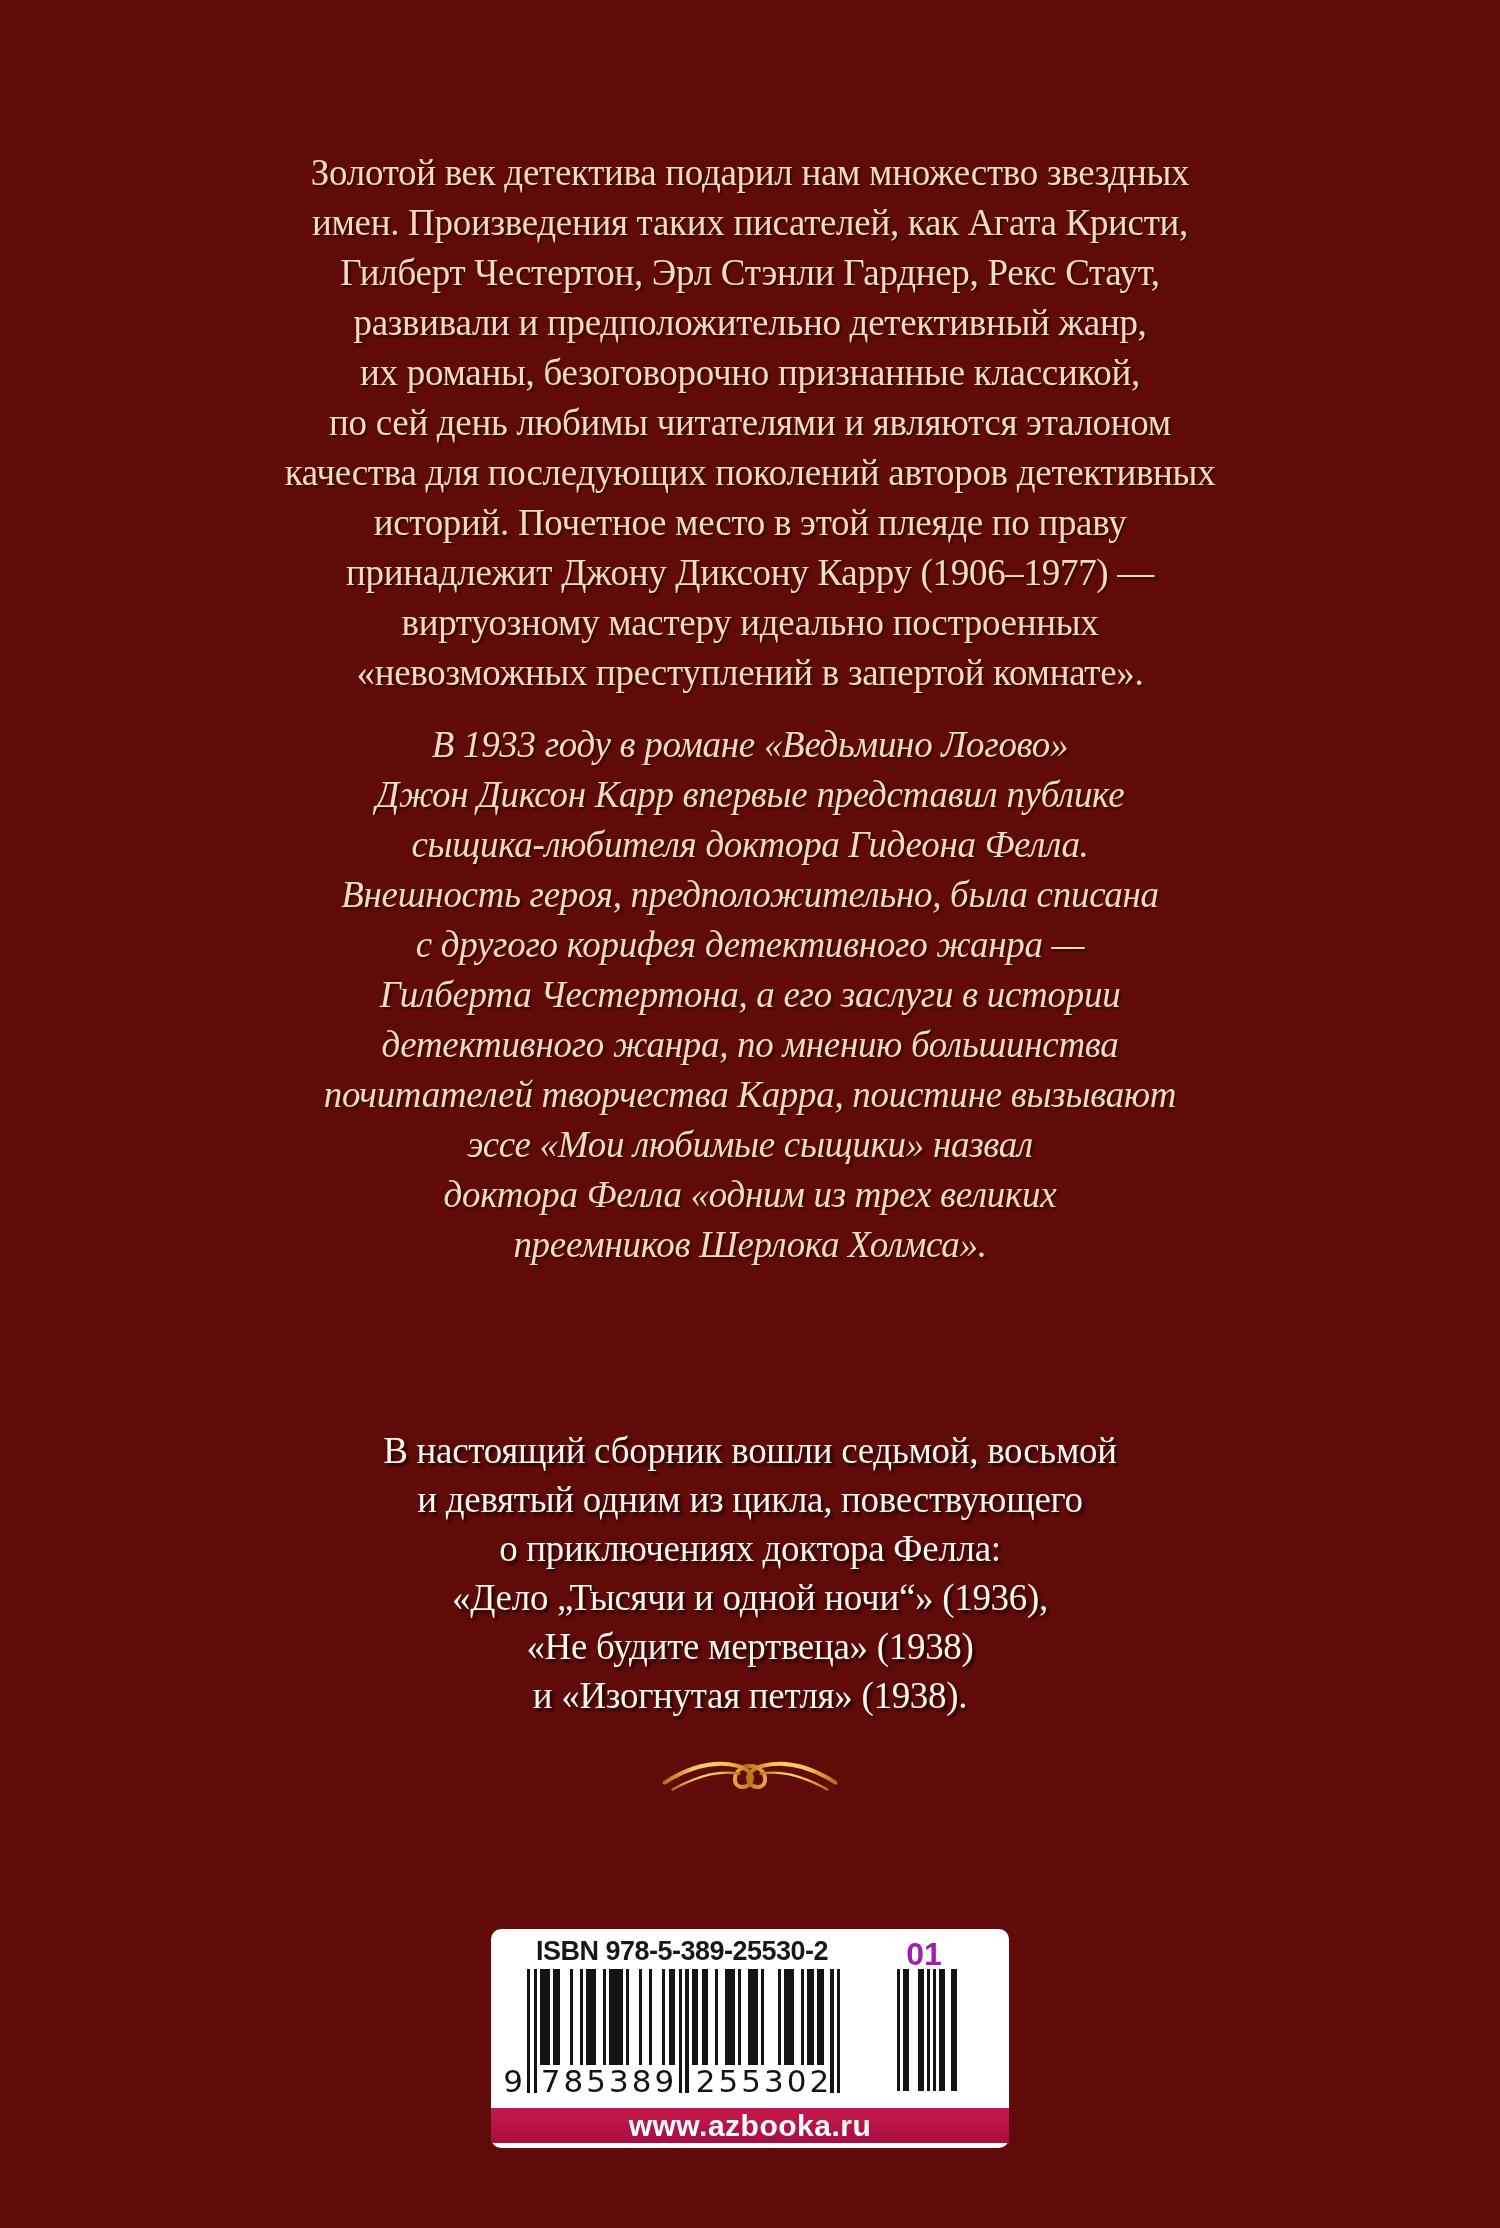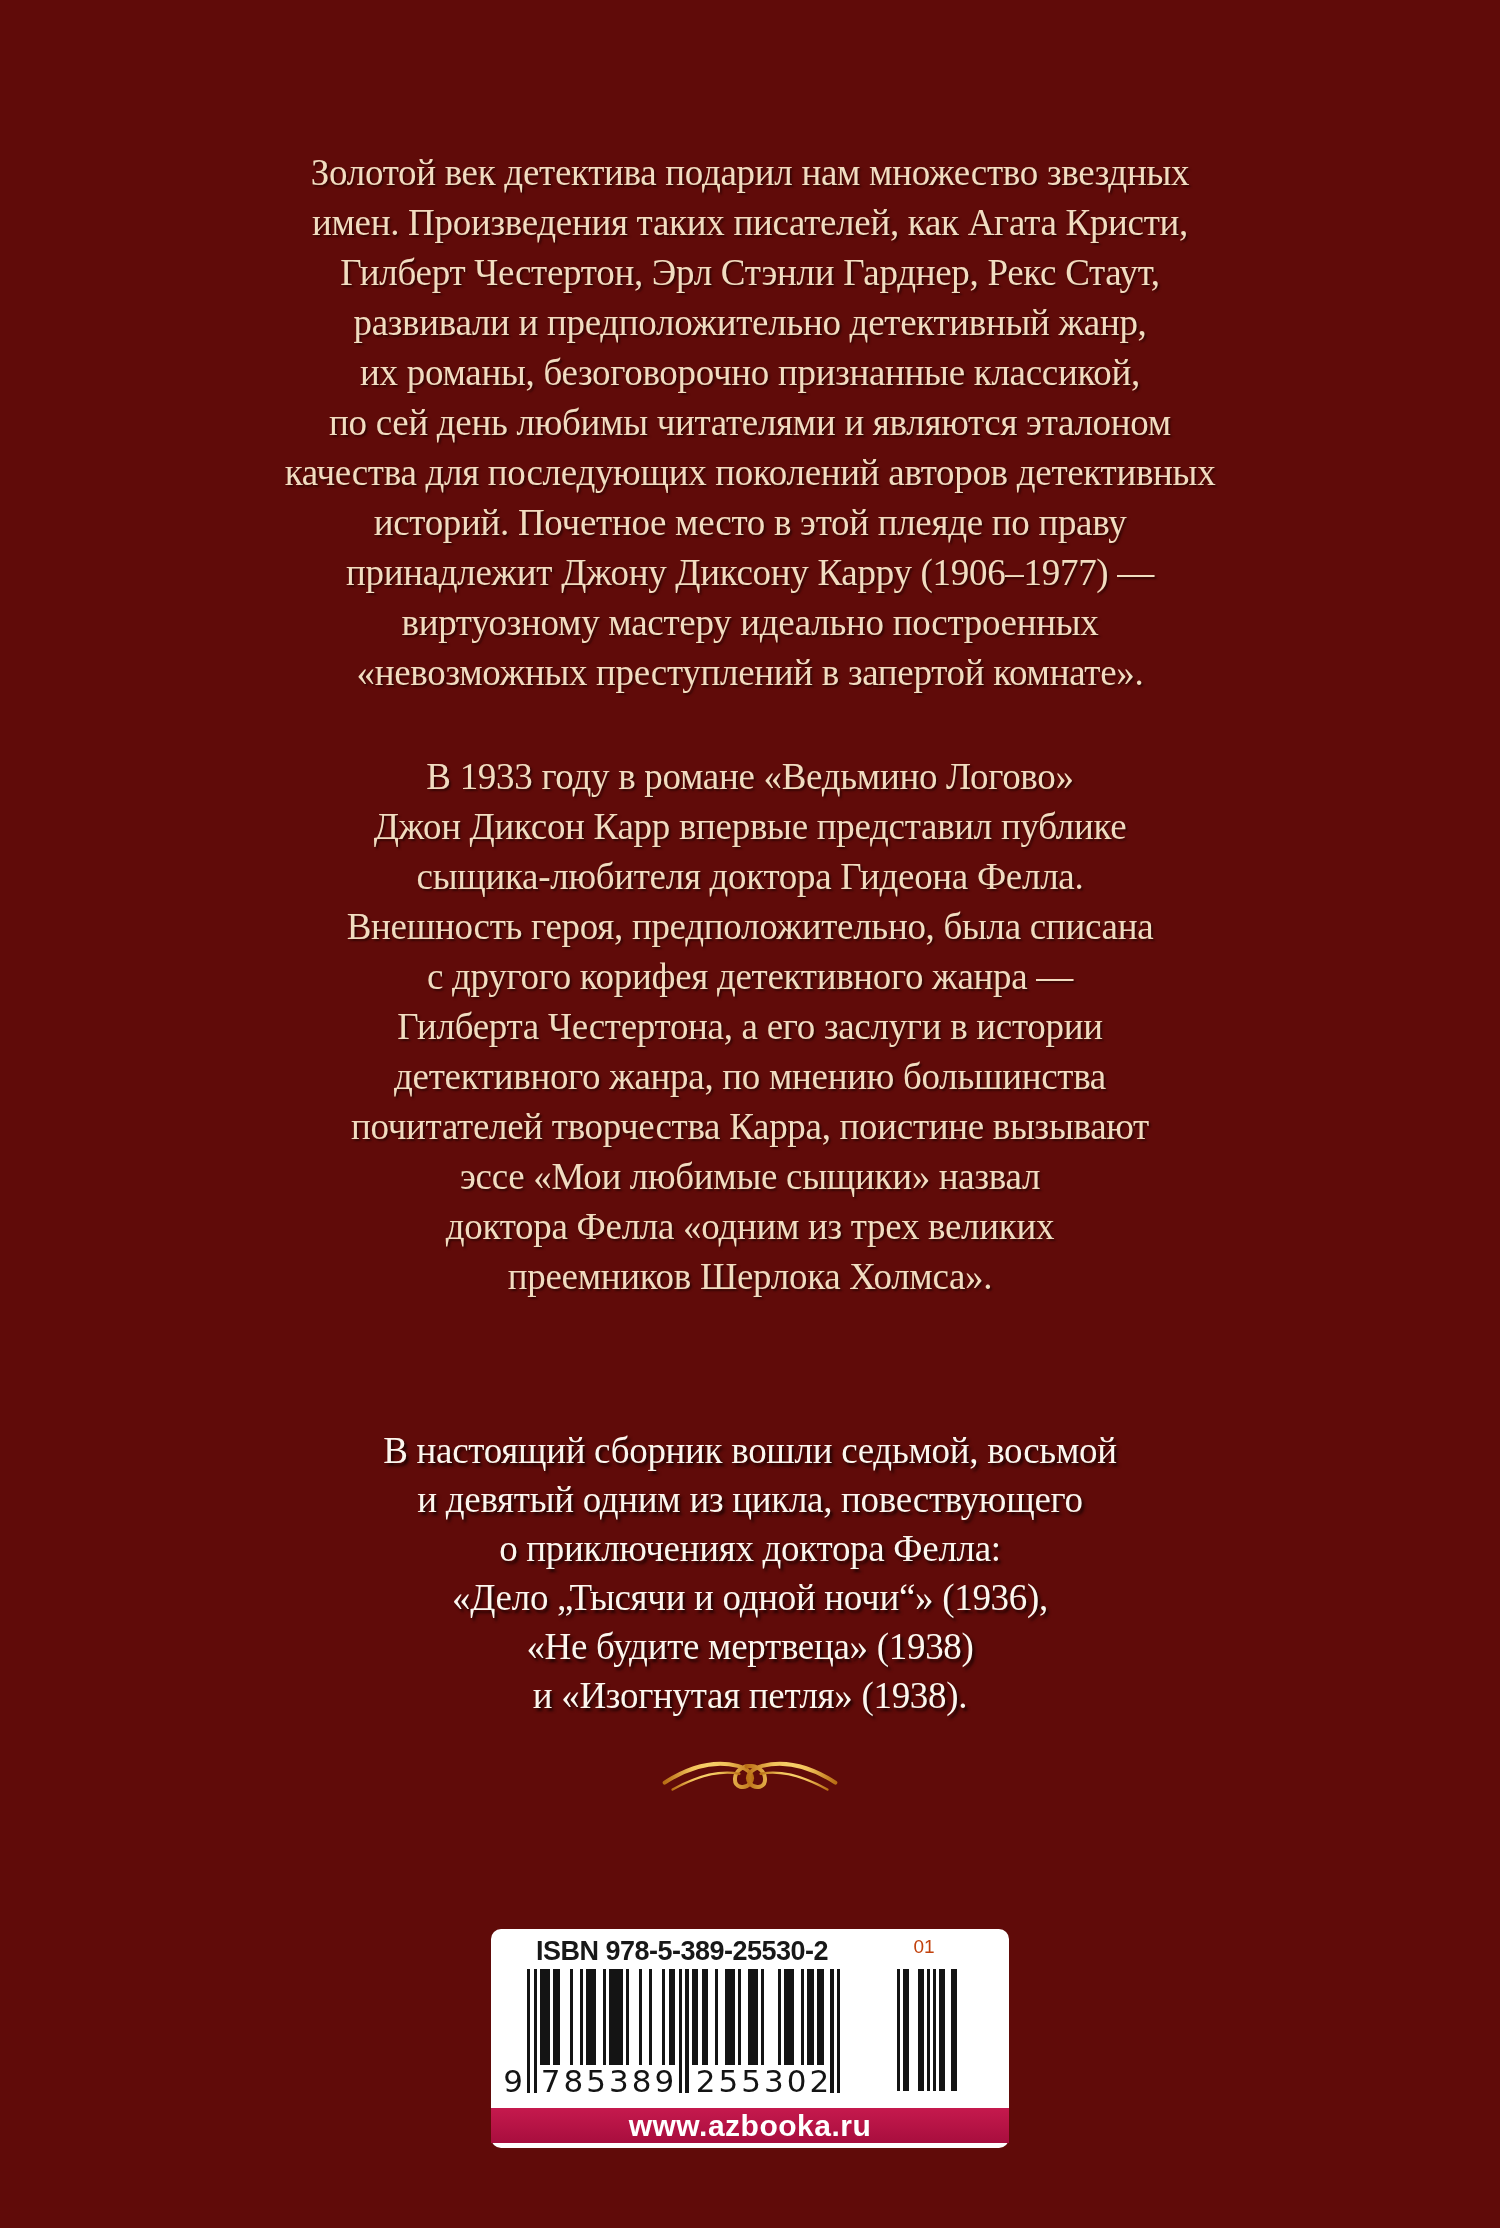--- a/index.html
+++ b/index.html
@@ -14,21 +14,21 @@
     position:absolute;left:0;right:0;
     text-align:center;
     font-size:37px;
     line-height:50px;
     color:#f1dcc0;
     text-shadow:2px 2px 2px rgba(25,2,2,.6);
     letter-spacing:-0.3px;
     white-space:nowrap;
   }
   #paragraph-1{top:148px;}
-  #paragraph-2{top:752px;}
+  #paragraph-2{top:720px;font-style:italic;}
   #paragraph-3{
     top:1426px;line-height:49px;
     color:#fbf6ee;
     text-shadow:2.5px 2.5px 3px rgba(20,1,1,.85);
   }
   .text-line{height:inherit;}
   
   #flourish{
     position:absolute;top:1750px;left:0;right:0;
     display:flex;justify-content:center;
@@ -40,21 +40,21 @@
     background:#ffffff;border-radius:10px;
     font-family:"Liberation Sans","DejaVu Sans",sans-serif;
   }
   #isbn-text{
     position:absolute;top:7px;left:26px;width:330px;
     text-align:center;font-size:27px;font-weight:600;
     color:#181818;letter-spacing:-0.5px;white-space:nowrap;
   }
   #addon-text{
     position:absolute;top:7px;left:400px;width:66px;
-    text-align:center;font-size:19px;font-weight:400;color:#c2410c;
+    text-align:center;font-size:32px;font-weight:700;color:#a21caf;
   }
   #main-bars{position:absolute;left:36px;top:40px;display:flex;}
   #addon-bars{position:absolute;left:403px;top:40px;display:flex;}
   .bar{background:#141414;}
   .space{background:transparent;}
   .ean-digit{
     position:absolute;top:134px;height:38px;
     font-family:"DejaVu Sans","Liberation Sans",sans-serif;
     font-size:31px;color:#141414;
   }

